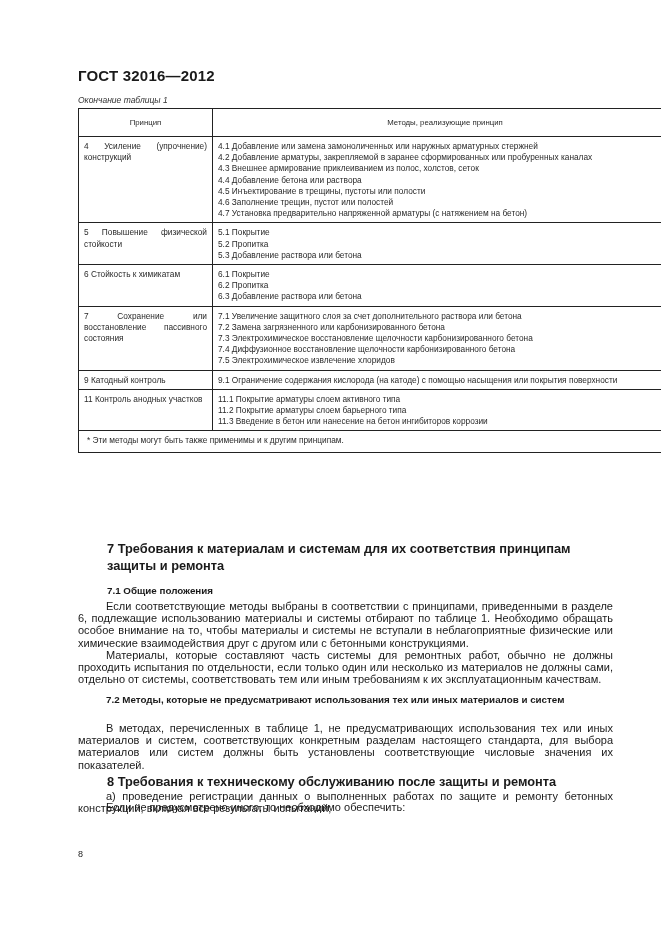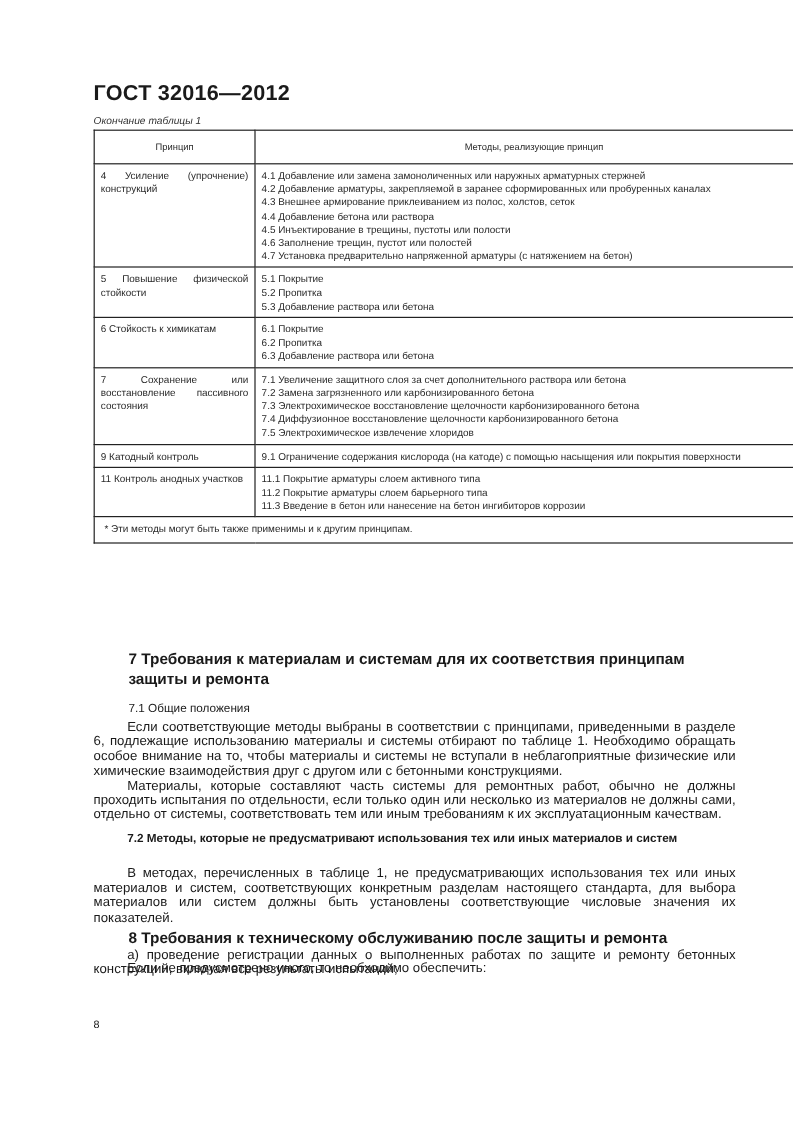--- a/index.html
+++ b/index.html
@@ -1,29 +1,29 @@
 <!DOCTYPE html>
 <html><head>
 <meta charset="utf-8">
 <style>
   html, body { margin: 0; padding: 0; background: #ffffff; }
   body { width: 661px; height: 936px; position: relative; overflow: hidden; color: #1a1a1a; font-family: "Liberation Sans", "DejaVu Sans", sans-serif; }
   .abs { position: absolute; }
-  .doc-code { left: 78px; top: 67px; font-size: 18px; font-weight: bold; letter-spacing: 0.2px; }
+  .doc-code { left: 78px; top: 67px; font-size: 15px; font-weight: bold; letter-spacing: 0.2px; }
   .table-caption { left: 78px; top: 95px; font-size: 8.5px; font-style: italic; color: #333; }
   table.tbl { position: absolute; left: 78px; top: 108px; width: 600px; border-collapse: collapse; font-size: 8.3px; line-height: 11.2px; color: #2a2a2a; }
   table.tbl td, table.tbl th { border: 1.2px solid #222; vertical-align: top; padding: 4px 5px 3px 5px; }
   table.tbl th { font-weight: normal; text-align: center; vertical-align: middle; height: 21px; font-size: 7.8px; padding: 3px 4px; }
   table.tbl td.principle { width: 123px; text-align: justify; text-align-last: left; }
   table.tbl td.methods { padding-left: 5px; }
   .method-line { white-space: nowrap; display: block; }
   .method-line.wrap { white-space: normal; }
   table.tbl td.footnote { padding-left: 8px; height: 14px; }
   .h1 { font-weight: bold; font-size: 12.8px; line-height: 17px; }
-  .h2 { font-weight: normal; font-size: 9.8px; }
+  .h2 { font-weight: bold; font-size: 9.8px; }
   .para { font-size: 11px; line-height: 12.2px; text-align: justify; }
   .indent { text-indent: 28px; }
   .sec7-title { left: 107px; top: 540px; width: 500px; }
   .sec71-title { left: 107px; top: 585px; }
   .p1 { left: 78px; top: 600px; width: 535px; }
   .p2 { left: 78px; top: 649px; width: 535px; }
   .sec72 { left: 78px; top: 693px; width: 535px; font-weight: bold; font-size: 9.8px; line-height: 13.5px; text-indent: 28px; text-align: justify; }
   .p3 { left: 78px; top: 722px; width: 535px; }
   .sec8-title { left: 107px; top: 773px; width: 500px; }
   .p4 { left: 78px; top: 801px; width: 535px; }

